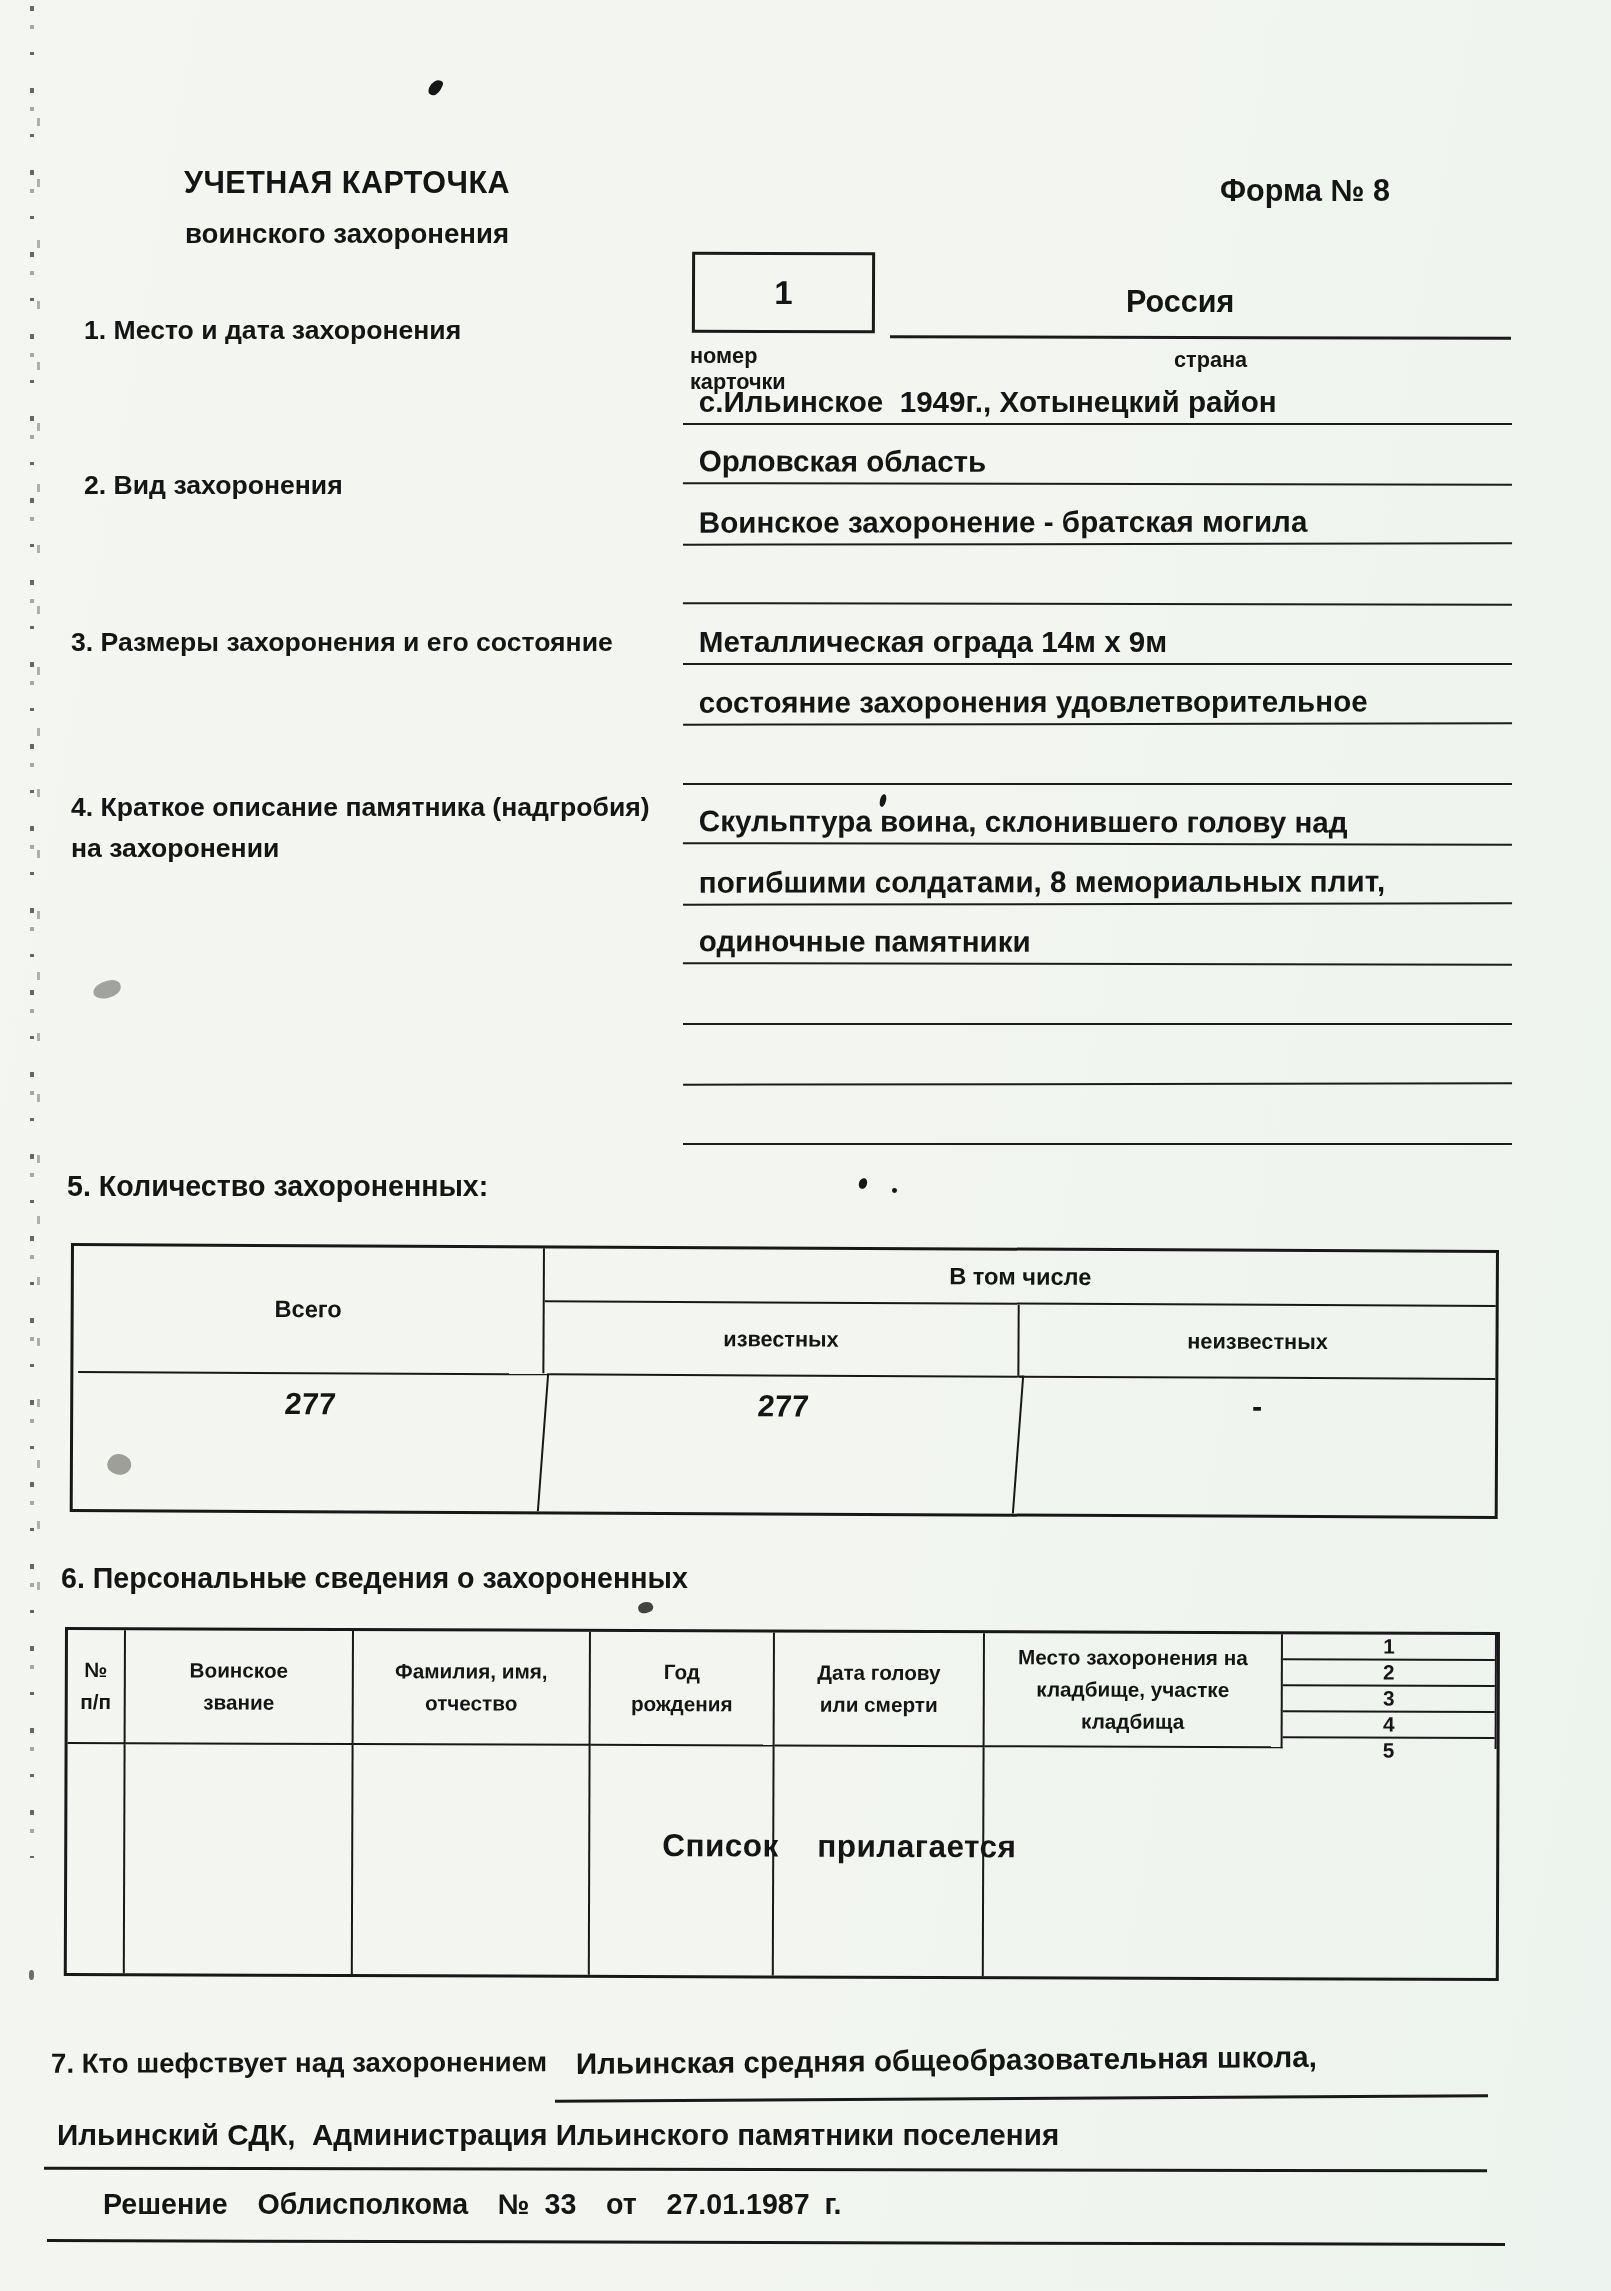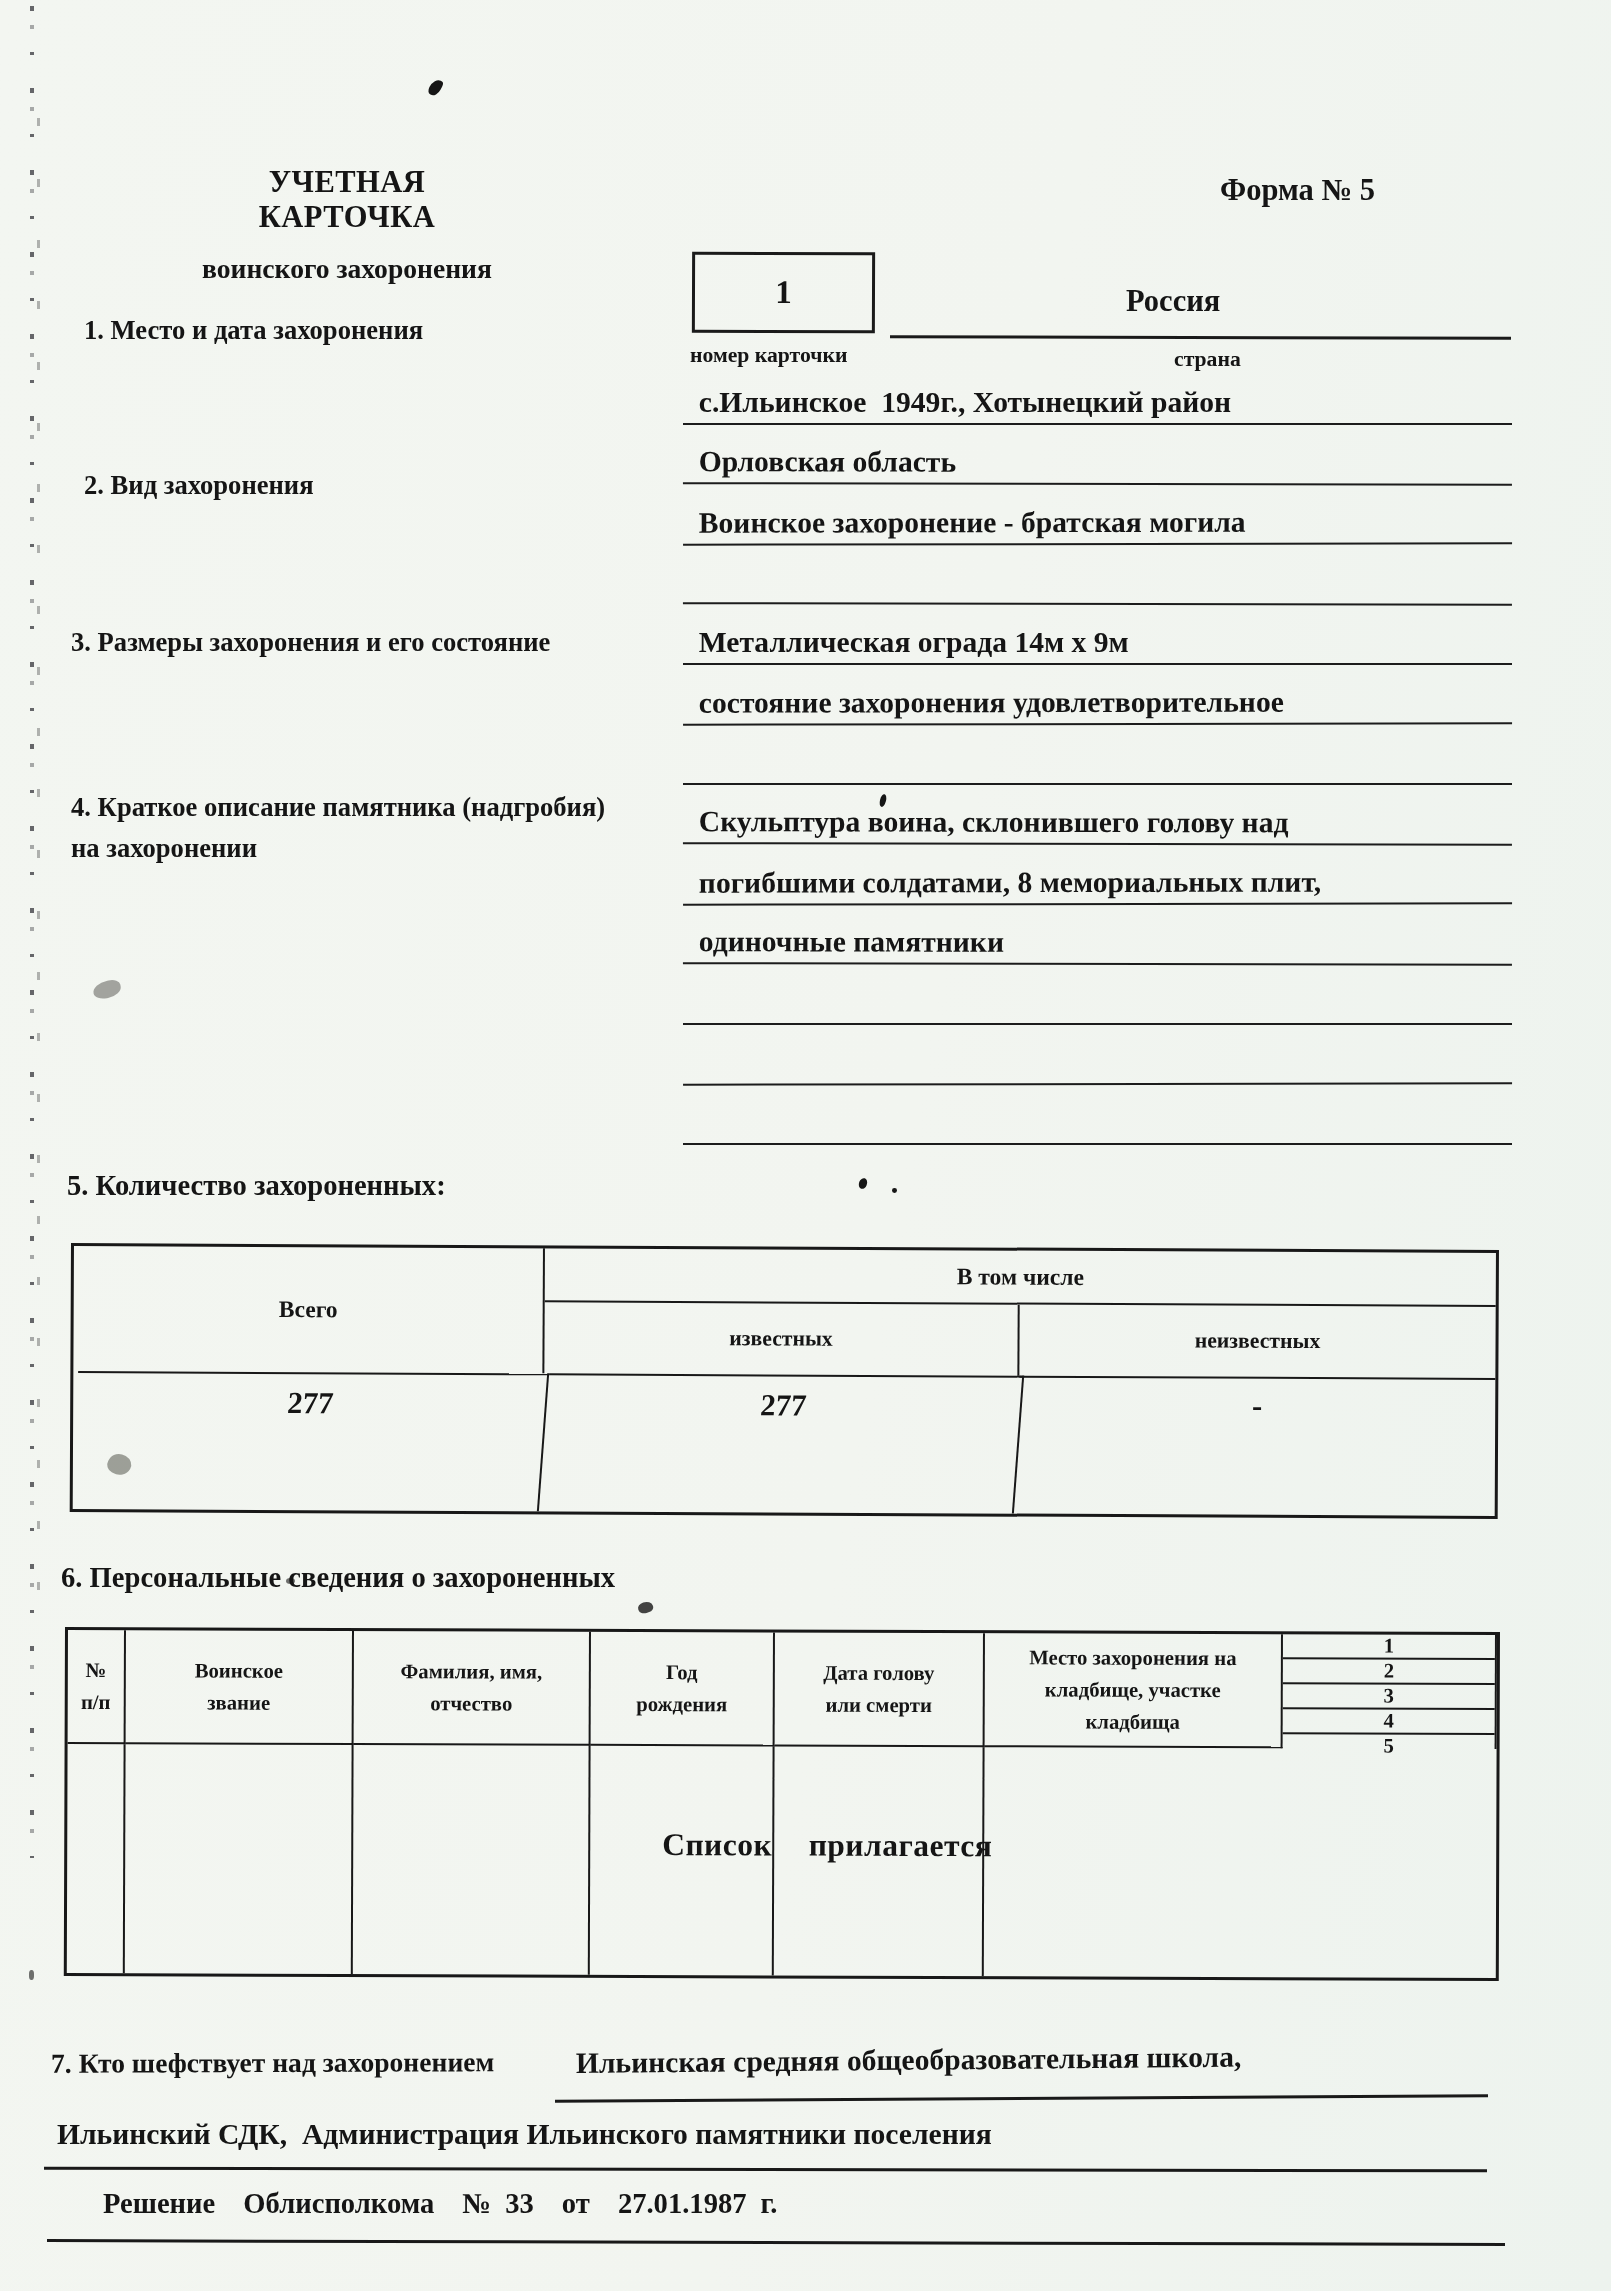--- a/index.html
+++ b/index.html
@@ -1,19 +1,19 @@
 <!DOCTYPE html>
 <html><head>
 <meta charset="utf-8">
 <style>
   *{margin:0;padding:0;box-sizing:border-box}
   html,body{background:#8f928f}
   .page{position:relative;width:1612px;height:2291px;overflow:hidden;
     background:linear-gradient(100deg,#f3f6f1 0%,#f2f5f0 55%,#edf3ee 100%);
-    font-family:Liberation Serif, serif;color:#151515}
+    font-family:Liberation Sans, sans-serif;color:#151515}
   .abs{position:absolute}
 
   
   .edge-marks{left:29.6px;top:5.9px;width:4.9px;height:1852px;opacity:.7;filter:blur(0.4px);
     background:repeating-linear-gradient(to bottom,#2a2a30 0 4.9px,transparent 4.9px 18.7px,rgba(42,42,48,.55) 18.7px 22.7px,transparent 22.7px 46px,#2a2a30 46px 49px,transparent 49px 82px)}
   .edge-marks2{left:37px;top:118px;width:3px;height:1478px;opacity:.35;filter:blur(0.5px);
     background:repeating-linear-gradient(to bottom,#333 0 7.9px,transparent 7.9px 61px)}
   .speck{position:absolute;background:#161616}
   .sp-a{left:430px;top:79px;width:10.8px;height:16.7px;border-radius:70% 30% 60% 40%;transform:rotate(28deg)}
   .sp-b{left:880px;top:794px;width:5.9px;height:12.8px;border-radius:50%;transform:rotate(14deg)}
@@ -108,21 +108,21 @@
   <div class="speck sp-d2"></div>
   <div class="speck sp-e"></div>
   <div class="speck sp-f"></div>
   <div class="speck sp-g"></div>
   <div class="speck sp-h"></div>
 
   <div class="abs title-block">
     <div class="title-main">УЧЕТНАЯ КАРТОЧКА</div>
     <div class="title-sub">воинского захоронения</div>
   </div>
-  <div class="abs form-no">Форма № 5</div>
+  <div class="abs form-no">Форма № 8</div>
 
   <div class="abs num-box">
     <span>1</span>
   </div>
   <div class="abs num-caption">номер карточки</div>
   <div class="abs country-line"></div>
   <div class="abs country">Россия</div>
   <div class="abs country-caption">страна</div>
 
   <div class="abs flabel l1">1. Место и дата захоронения</div>

